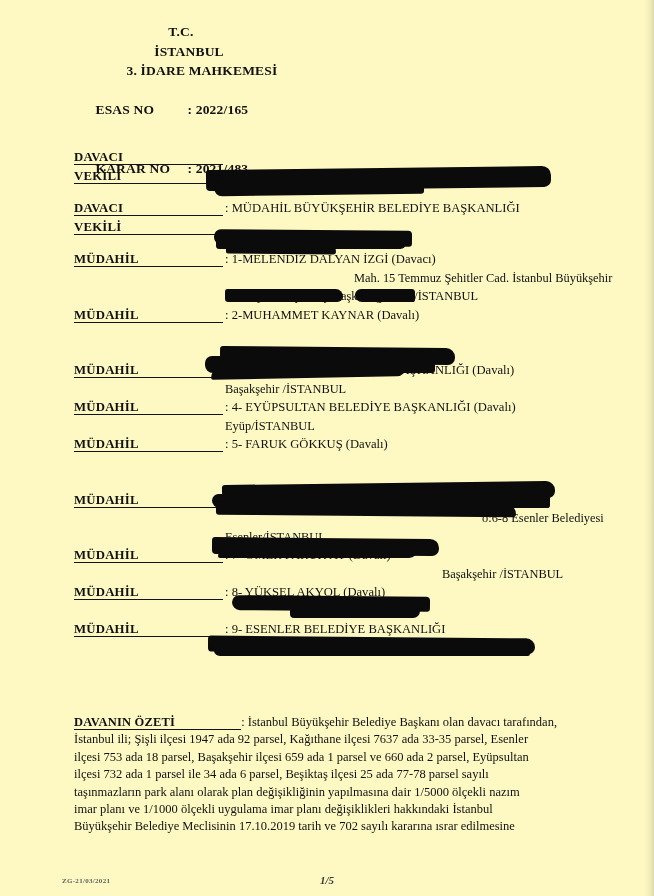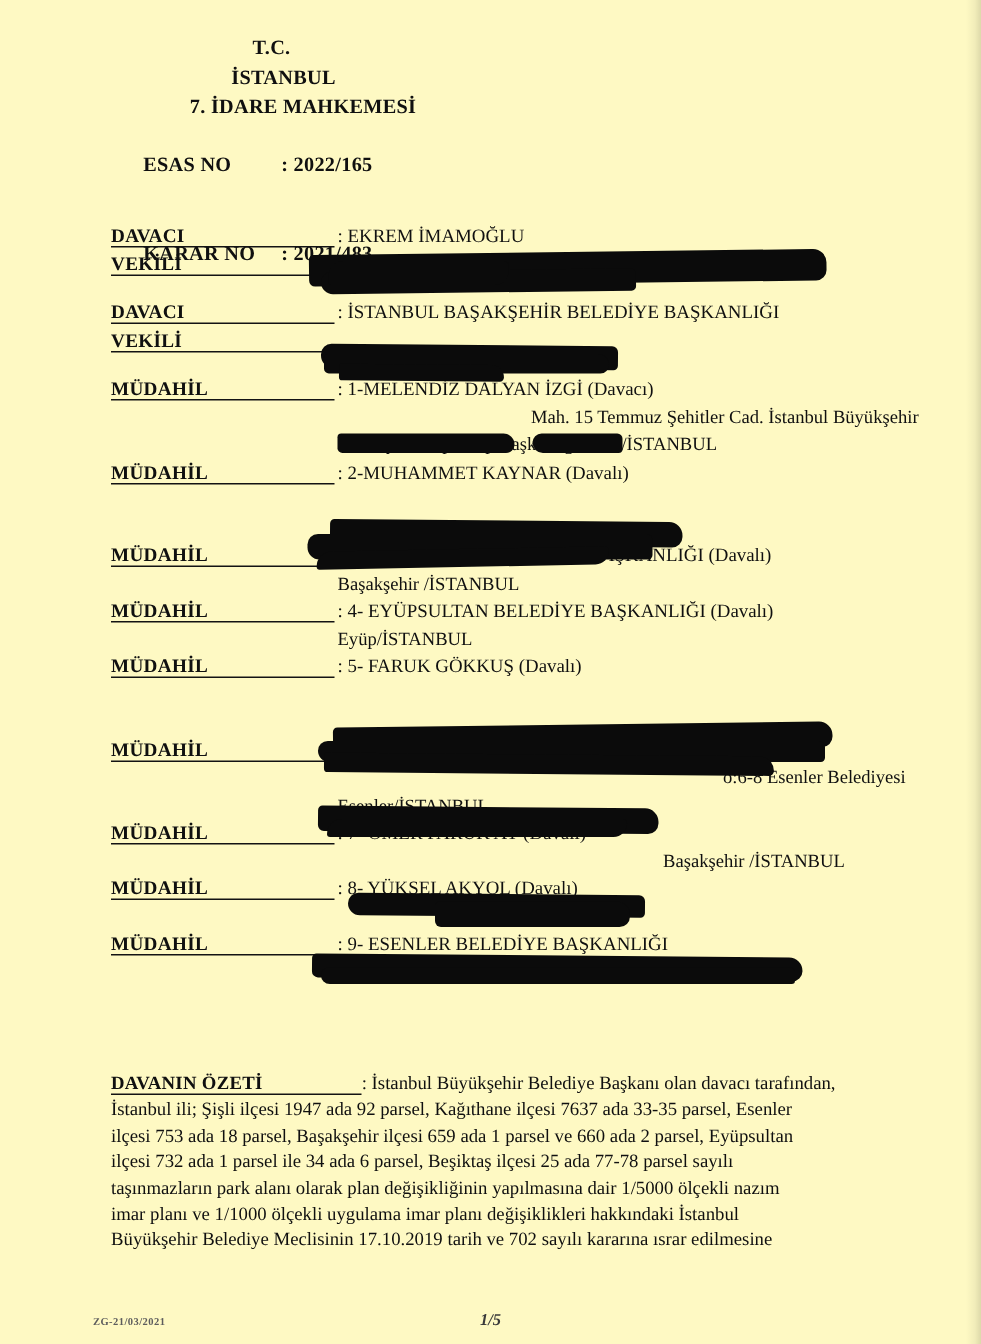--- a/index.html
+++ b/index.html
@@ -150,46 +150,45 @@
   }
 </style>
 </head>
 <body>
 
 <div id="page">
 
   <div class="hdr">
     <div class="ctr c1">T.C.</div>
     <div class="ctr c2">İSTANBUL</div>
-    <div class="ctr c3">7. İDARE MAHKEMESİ</div>
+    <div class="ctr c3">3. İDARE MAHKEMESİ</div>
     <div class="kv">
       <span style="display:inline-block;width:92px">ESAS NO</span><span>: 2022/165</span>
     </div>
     <div class="kv">
       <span style="display:inline-block;width:92px">KARAR NO</span><span>: 2021/483</span>
     </div>
   </div>
 
   <div class="rows">
 
     <div class="row">
       <span class="lbl">DAVACI</span>
-      <span class="val">: EKREM İMAMOĞLU</span>
     </div>
 
     <div class="row">
       <span class="lbl">VEKİLİ</span>
       <span class="val"></span>
     </div>
 
     <div class="gap-m"></div>
 
     <div class="row">
       <span class="lbl">DAVACI</span>
-      <span class="val">: İSTANBUL BAŞAKŞEHİR BELEDİYE BAŞKANLIĞI</span>
+      <span class="val">: MÜDAHİL BÜYÜKŞEHİR BELEDİYE BAŞKANLIĞI</span>
     </div>
 
     <div class="row">
       <span class="lbl">VEKİLİ</span>
       <span class="val"></span>
     </div>
 
     <div class="gap-m"></div>
 
     <div class="row">

